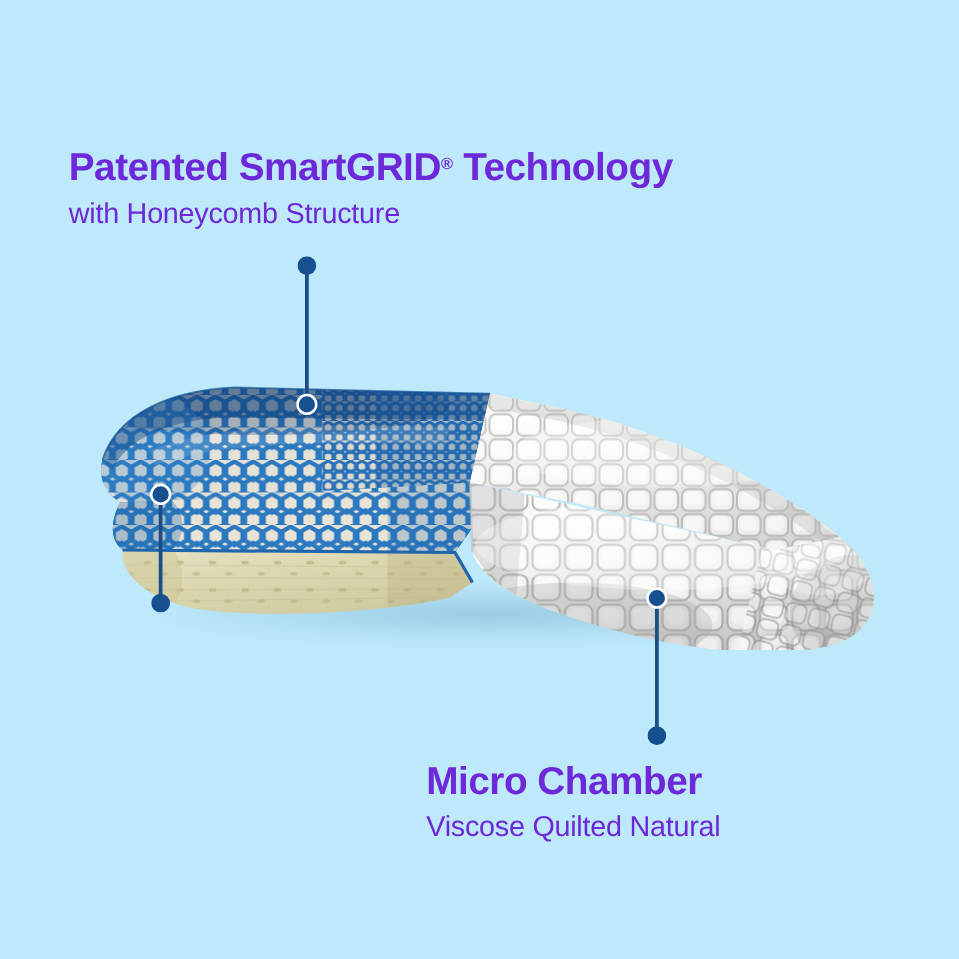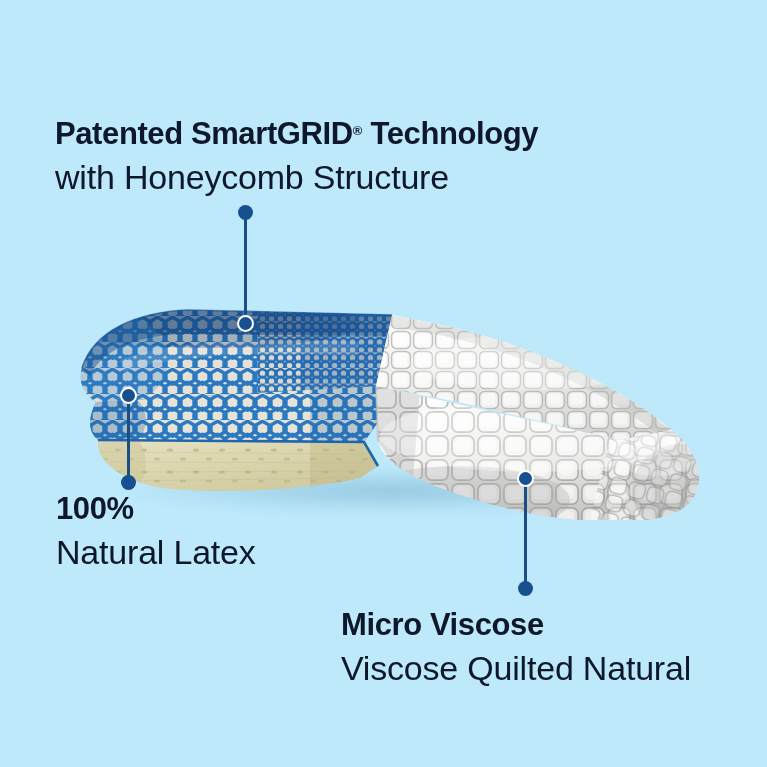--- a/index.html
+++ b/index.html
@@ -13,33 +13,33 @@
     height: 767px;
     background: #bde9fb;
     overflow: hidden;
     font-family: "Liberation Sans", sans-serif;
     -webkit-font-smoothing: antialiased;
   }
 
   
   .callout-text {
     position: absolute;
-    color: #0f172a;
+    color: #6d28d9;
     line-height: 1.12;
     white-space: nowrap;
   }
   .c-title {
     font-weight: bold;
     font-size: 31px;
     letter-spacing: -0.4px;
     display: block;
   }
   .c-sub {
     font-weight: normal;
-    font-size: 34px;
+    font-size: 23px;
     letter-spacing: -0.2px;
     display: block;
     margin-top: 6px;
   }
   .reg {
     font-size: 13px;
     vertical-align: 9px;
     font-weight: bold;
     letter-spacing: 0;
   }
@@ -307,23 +307,19 @@
     <div class="stem" style="height:110px;"></div>
     <div class="dot" style="top:-8px;"></div>
     <div class="dot bare" style="top:103px;"></div>
   </div>
 
   <div class="callout-text" id="txt-smartgrid">
     <span class="c-title"><span>Patented SmartGRID</span><span class="reg">®</span><span> Technology</span></span>
     <span class="c-sub">with Honeycomb Structure</span>
   </div>
 
-  <div class="callout-text" id="txt-latex">
-    <span class="c-title">100%</span>
-    <span class="c-sub">Natural Latex</span>
-  </div>
 
   <div class="callout-text" id="txt-micro">
-    <span class="c-title">Micro Viscose</span>
+    <span class="c-title">Micro Chamber</span>
     <span class="c-sub">Viscose Quilted Natural</span>
   </div>
 
 </div>
 
 </body></html>

